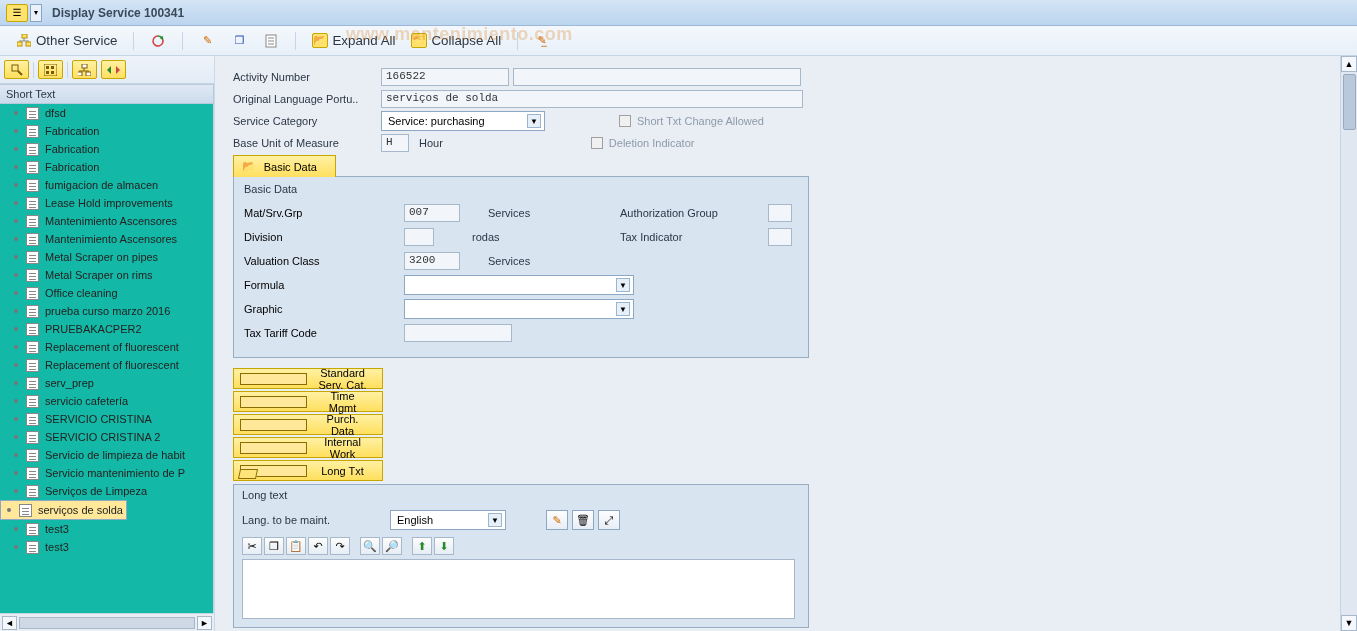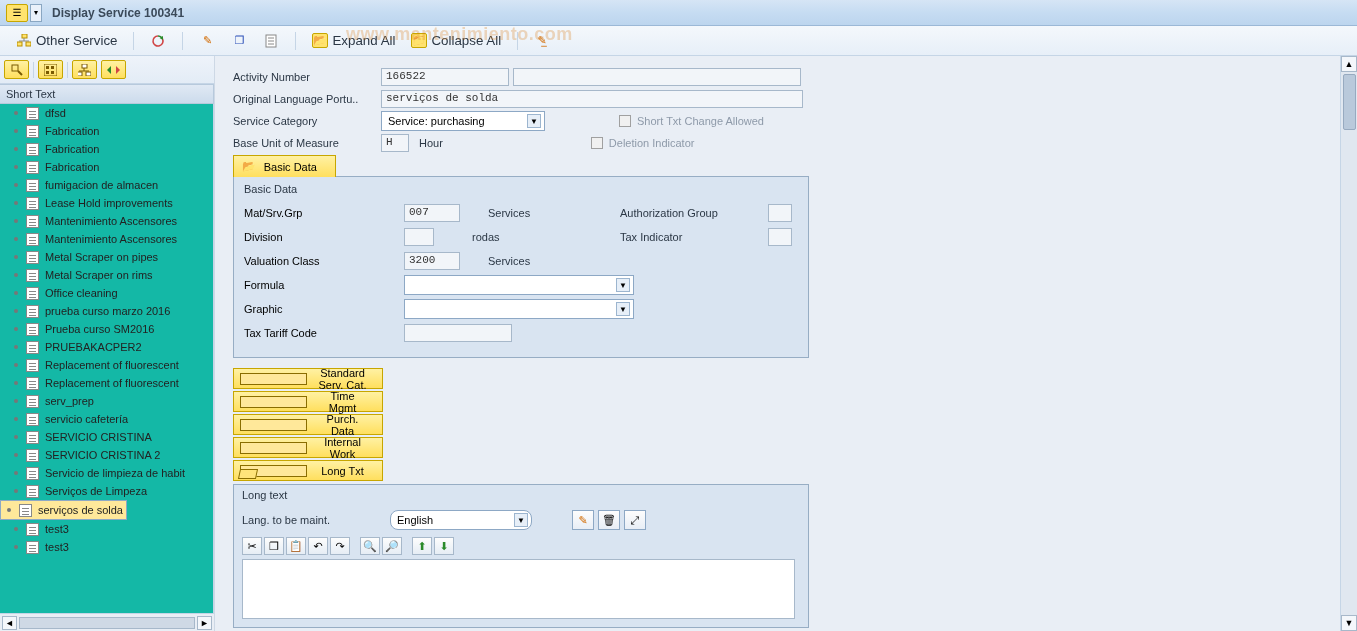--- a/index.html
+++ b/index.html
@@ -404,24 +404,20 @@
             <span class="bullet"></span>
             <span class="doc-ico"></span>
             <span>Office cleaning</span>
           </div><div class="tree-row">
             <span class="bullet"></span>
             <span class="doc-ico"></span>
             <span>prueba curso marzo 2016</span>
           </div><div class="tree-row">
             <span class="bullet"></span>
             <span class="doc-ico"></span>
-            <span>Prueba curso SM2016</span>
-          </div><div class="tree-row">
-            <span class="bullet"></span>
-            <span class="doc-ico"></span>
             <span>PRUEBAKACPER2</span>
           </div><div class="tree-row">
             <span class="bullet"></span>
             <span class="doc-ico"></span>
             <span>Replacement of fluorescent</span>
           </div><div class="tree-row">
             <span class="bullet"></span>
             <span class="doc-ico"></span>
             <span>Replacement of fluorescent</span>
           </div><div class="tree-row">
@@ -437,20 +433,24 @@
             <span class="doc-ico"></span>
             <span>SERVICIO CRISTINA</span>
           </div><div class="tree-row">
             <span class="bullet"></span>
             <span class="doc-ico"></span>
             <span>SERVICIO CRISTINA 2</span>
           </div><div class="tree-row">
             <span class="bullet"></span>
             <span class="doc-ico"></span>
             <span>Servicio de limpieza de habit</span>
+          </div><div class="tree-row">
+            <span class="bullet"></span>
+            <span class="doc-ico"></span>
+            <span>Servicio mantenimiento de P</span>
           </div><div class="tree-row">
             <span class="bullet"></span>
             <span class="doc-ico"></span>
             <span>Serviços de Limpeza</span>
           </div><div class="tree-row sel">
             <span class="bullet"></span>
             <span class="doc-ico"></span>
             <span>serviços de solda</span>
           </div><div class="tree-row">
             <span class="bullet"></span>
@@ -571,21 +571,21 @@
             <span class="fi open"></span>
             <span>Long Txt</span>
           </div>
       </div>
 
       
       <div class="longbox">
         <div class="lt-title">Long text</div>
         <div class="lt-row">
           <span class="lbl" style="width:148px;">Lang. to be maint.</span>
-          <span class="sel" style="width:142px;background:#fff;border-radius:8px;">
+          <span class="sel" style="width:116px;background:#fff;">
             <span>English</span>
             <span class="dd">▼</span>
           </span>
           <span class="lt-btns">
             <span class="sq">
                 <span style="color:#d26a00;">✎</span>
               </span>
             <span class="sq">
                 <span>🗑</span>
               </span>

